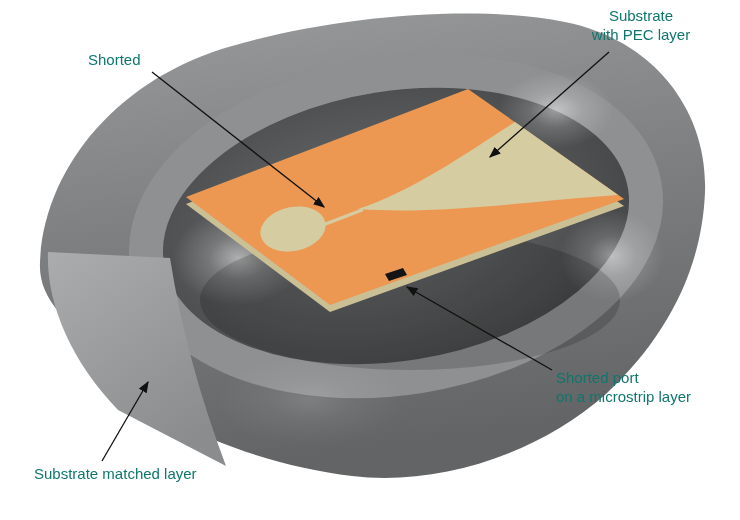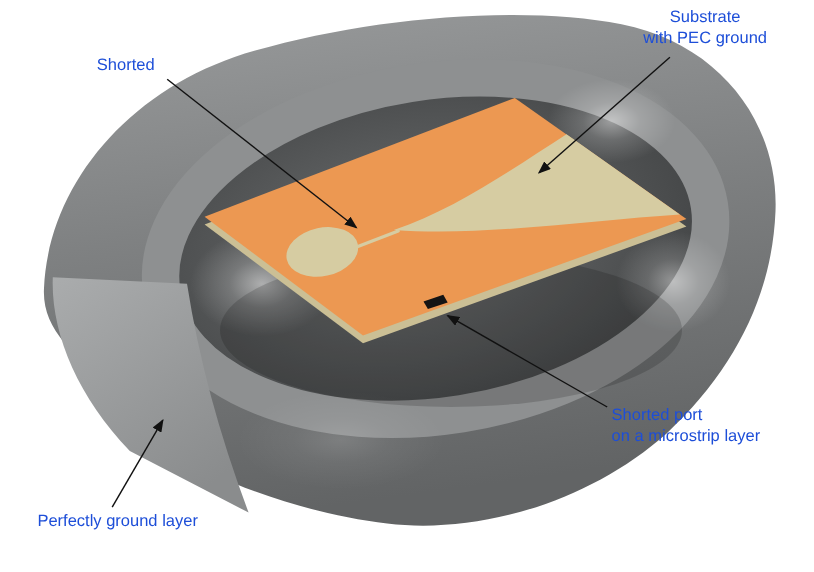--- a/index.html
+++ b/index.html
@@ -8,21 +8,21 @@
     width:740px;height:520px;
     background:#ffffff;
     overflow:hidden;
     font-family:"Liberation Sans", sans-serif;
   }
   .stage svg{position:absolute;left:0;top:0;}
   .lbl{
     position:absolute;
     font-size:15px;
     font-weight:500;
-    color:#1d4ed8;
+    color:#0f766e;
     line-height:19px;
     white-space:nowrap;
   }
   .lbl .line{display:block;}
   .lbl-center{text-align:center;}
 </style>
 </head>
 <body>
 
 <div class="stage">
@@ -94,23 +94,23 @@
     <line x1="152" y1="72" x2="324" y2="207" stroke="#111111" stroke-width="1.3" marker-end="url(#ah)"></line>
     <line x1="609" y1="52" x2="490" y2="157" stroke="#111111" stroke-width="1.3" marker-end="url(#ah)"></line>
     <line x1="552" y1="370" x2="407" y2="287" stroke="#111111" stroke-width="1.3" marker-end="url(#ah)"></line>
     <line x1="102" y1="461" x2="148" y2="382" stroke="#111111" stroke-width="1.3" marker-end="url(#ah)"></line>
   </svg>
 
   <div class="lbl" style="left:88px; top:50px;">Shorted</div>
 
   <div class="lbl lbl-center" style="left:575px; top:6px; width:132px;">
     <span class="line">Substrate</span>
-    <span class="line">with PEC ground</span>
+    <span class="line">with PEC layer</span>
   </div>
 
   <div class="lbl" style="left:556px; top:368px;">
     <span class="line">Shorted port</span>
     <span class="line">on a microstrip layer</span>
   </div>
 
-  <div class="lbl" style="left:34px; top:464px;">Perfectly ground layer</div>
+  <div class="lbl" style="left:34px; top:464px;">Substrate matched layer</div>
 
 </div>
 
 </body></html>

